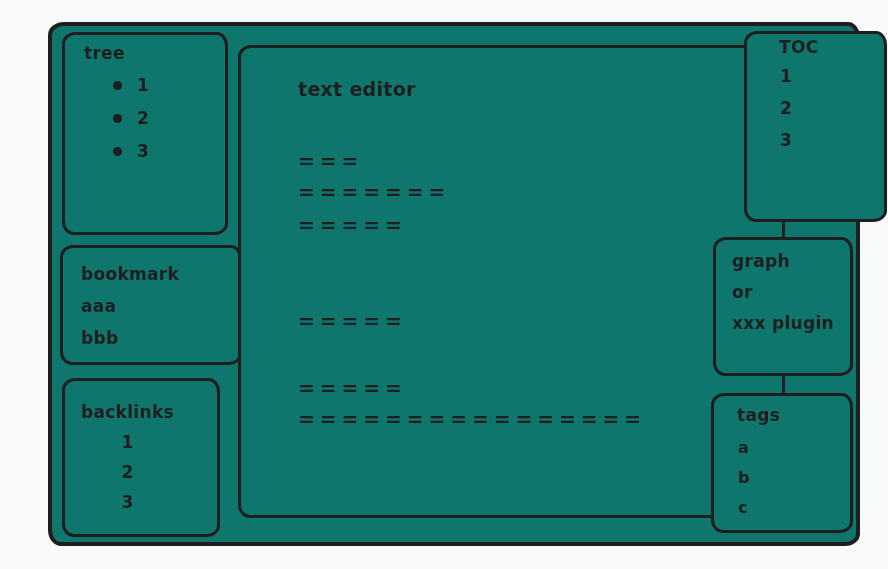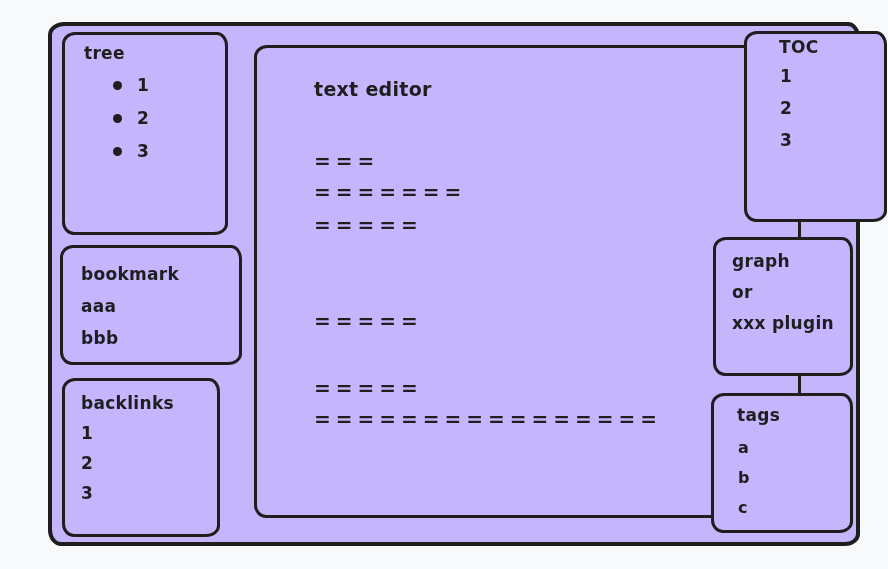--- a/index.html
+++ b/index.html
@@ -12,37 +12,37 @@
     color: #1e1e1e;
     overflow: hidden;
   }
   .stage { position: relative; width: 888px; height: 569px; }
 
   
   .sketch {
     position: absolute;
     box-sizing: border-box;
     border: 3.5px solid #1e1e1e;
-    background: #c4b5fd;
+    background: #0f766e;
     border-radius: 13px 11px 14px 12px / 12px 14px 11px 13px;
   }
 
   .frame {
     left: 48px; top: 22px; width: 812px; height: 524px;
     border-width: 4px;
     border-radius: 16px 12px 15px 13px / 13px 15px 12px 16px;
   }
 
   
   .tree      { left: 62px;  top: 32px;  width: 166px; height: 203px; }
   .bookmark  { left: 60px;  top: 245px; width: 182px; height: 120px; }
   .backlinks { left: 62px;  top: 378px; width: 158px; height: 159px; }
 
   
-  .editor    { left: 238px; top: 45px;  width: 547px; height: 473px; margin-left: 16px; }
+  .editor    { left: 238px; top: 45px;  width: 547px; height: 473px; }
 
   
   .toc       { left: 714px; top: 31px;  width: 143px; height: 191px; margin-left: 30px; }
   .graph     { left: 713px; top: 237px; width: 140px; height: 139px; }
   .tags      { left: 711px; top: 393px; width: 142px; height: 140px; }
 
   .hand {
     font-weight: 700;
     font-size: 17px;
     letter-spacing: 0.3px;
@@ -60,21 +60,21 @@
     position: absolute; left: 0; top: 4px;
     width: 9px; height: 9px; border-radius: 50%;
     background: #1e1e1e;
   }
 
   
   .bookmark .txt { position: absolute; left: 18px; top: 18px; }
   .bookmark .txt div { margin-bottom: 15px; }
 
   
-  .backlinks .txt { position: absolute; left: 16px; top: 14px; }
+  .backlinks .txt { position: absolute; left: 16px; top: 23px; text-align: center; }
   .backlinks .txt div { margin-bottom: 13px; }
 
   
   .editor .panel-title { left: 57px; top: 32px; font-size: 19px; }
   .eq-line {
     position: absolute;
     left: 57px;
     font-size: 20px;
     font-weight: 700;
     letter-spacing: 5px;

